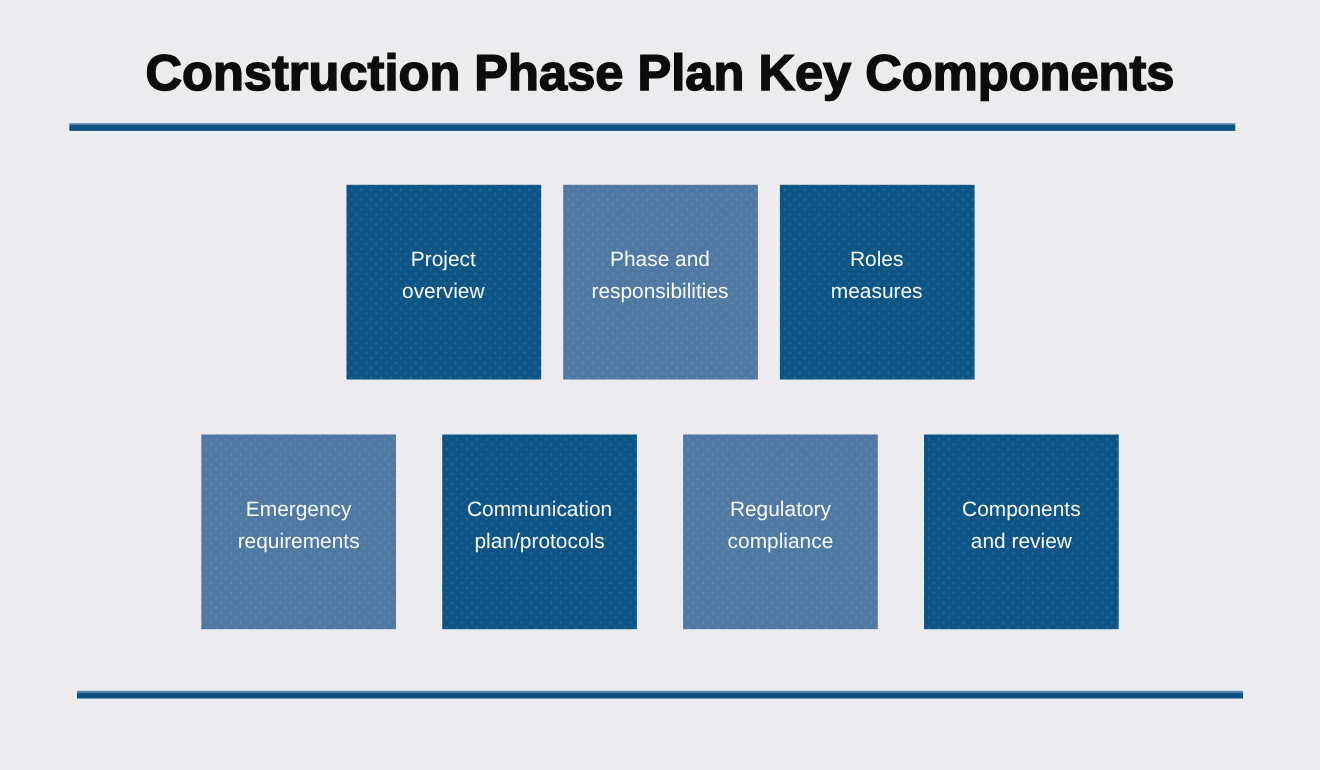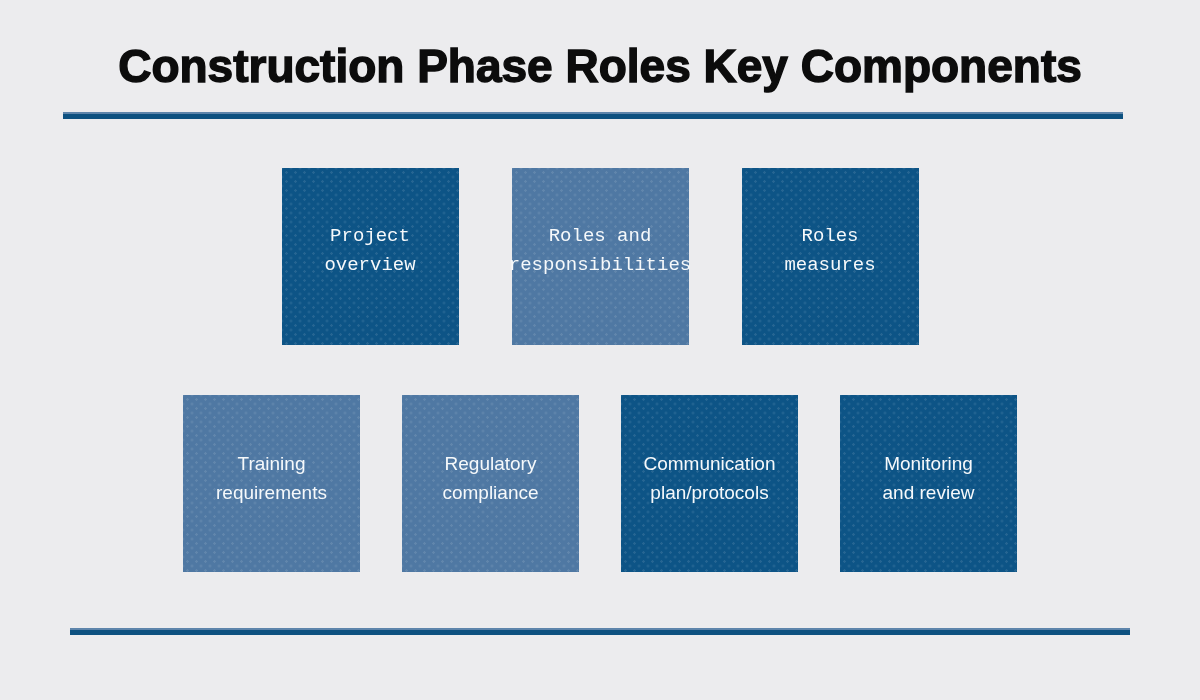--- a/index.html
+++ b/index.html
@@ -36,21 +36,21 @@
   }
   .divider-top    { left: 63px; top: 112px; }
   .divider-bottom { left: 70px; top: 628px; }
 
   .row {
     position: absolute;
     left: 0; width: 1200px;
     display: flex;
     justify-content: center;
   }
-  .row-top    { top: 168px; gap: 53px; font-family: Liberation Mono, monospace; }
+  .row-top    { top: 168px; gap: 20px; }
   .row-bottom { top: 395px; gap: 42px; }
 
   .box {
     width: 177px; height: 177px;
     display: flex;
     align-items: center;
     justify-content: center;
     box-sizing: border-box;
     padding: 8px 12px 20px 12px;
     background-color: var(--box-dark, #0d5486);
@@ -67,53 +67,53 @@
     line-height: 29px;
     text-align: center;
     white-space: pre-line;
   }
 </style>
 </head>
 <body>
 
 <div class="canvas">
 
-  <h1 class="title">Construction Phase Roles Key Components</h1>
+  <h1 class="title">Construction Phase Plan Key Components</h1>
 
   <div class="divider divider-top"></div>
 
   <div class="row row-top">
     <div class="box dark">
       <span class="box-label">Project
 overview</span>
     </div>
     <div class="box light">
-      <span class="box-label">Roles and
+      <span class="box-label">Phase and
 responsibilities</span>
     </div>
     <div class="box dark">
       <span class="box-label">Roles
 measures</span>
     </div>
   </div>
 
   <div class="row row-bottom">
     <div class="box light">
-      <span class="box-label">Training
+      <span class="box-label">Emergency
 requirements</span>
+    </div>
+    <div class="box dark">
+      <span class="box-label">Communication
+plan/protocols</span>
     </div>
     <div class="box light">
       <span class="box-label">Regulatory
 compliance</span>
     </div>
     <div class="box dark">
-      <span class="box-label">Communication
-plan/protocols</span>
-    </div>
-    <div class="box dark">
-      <span class="box-label">Monitoring
+      <span class="box-label">Components
 and review</span>
     </div>
   </div>
 
   <div class="divider divider-bottom"></div>
 
 </div>
 
 </body></html>

